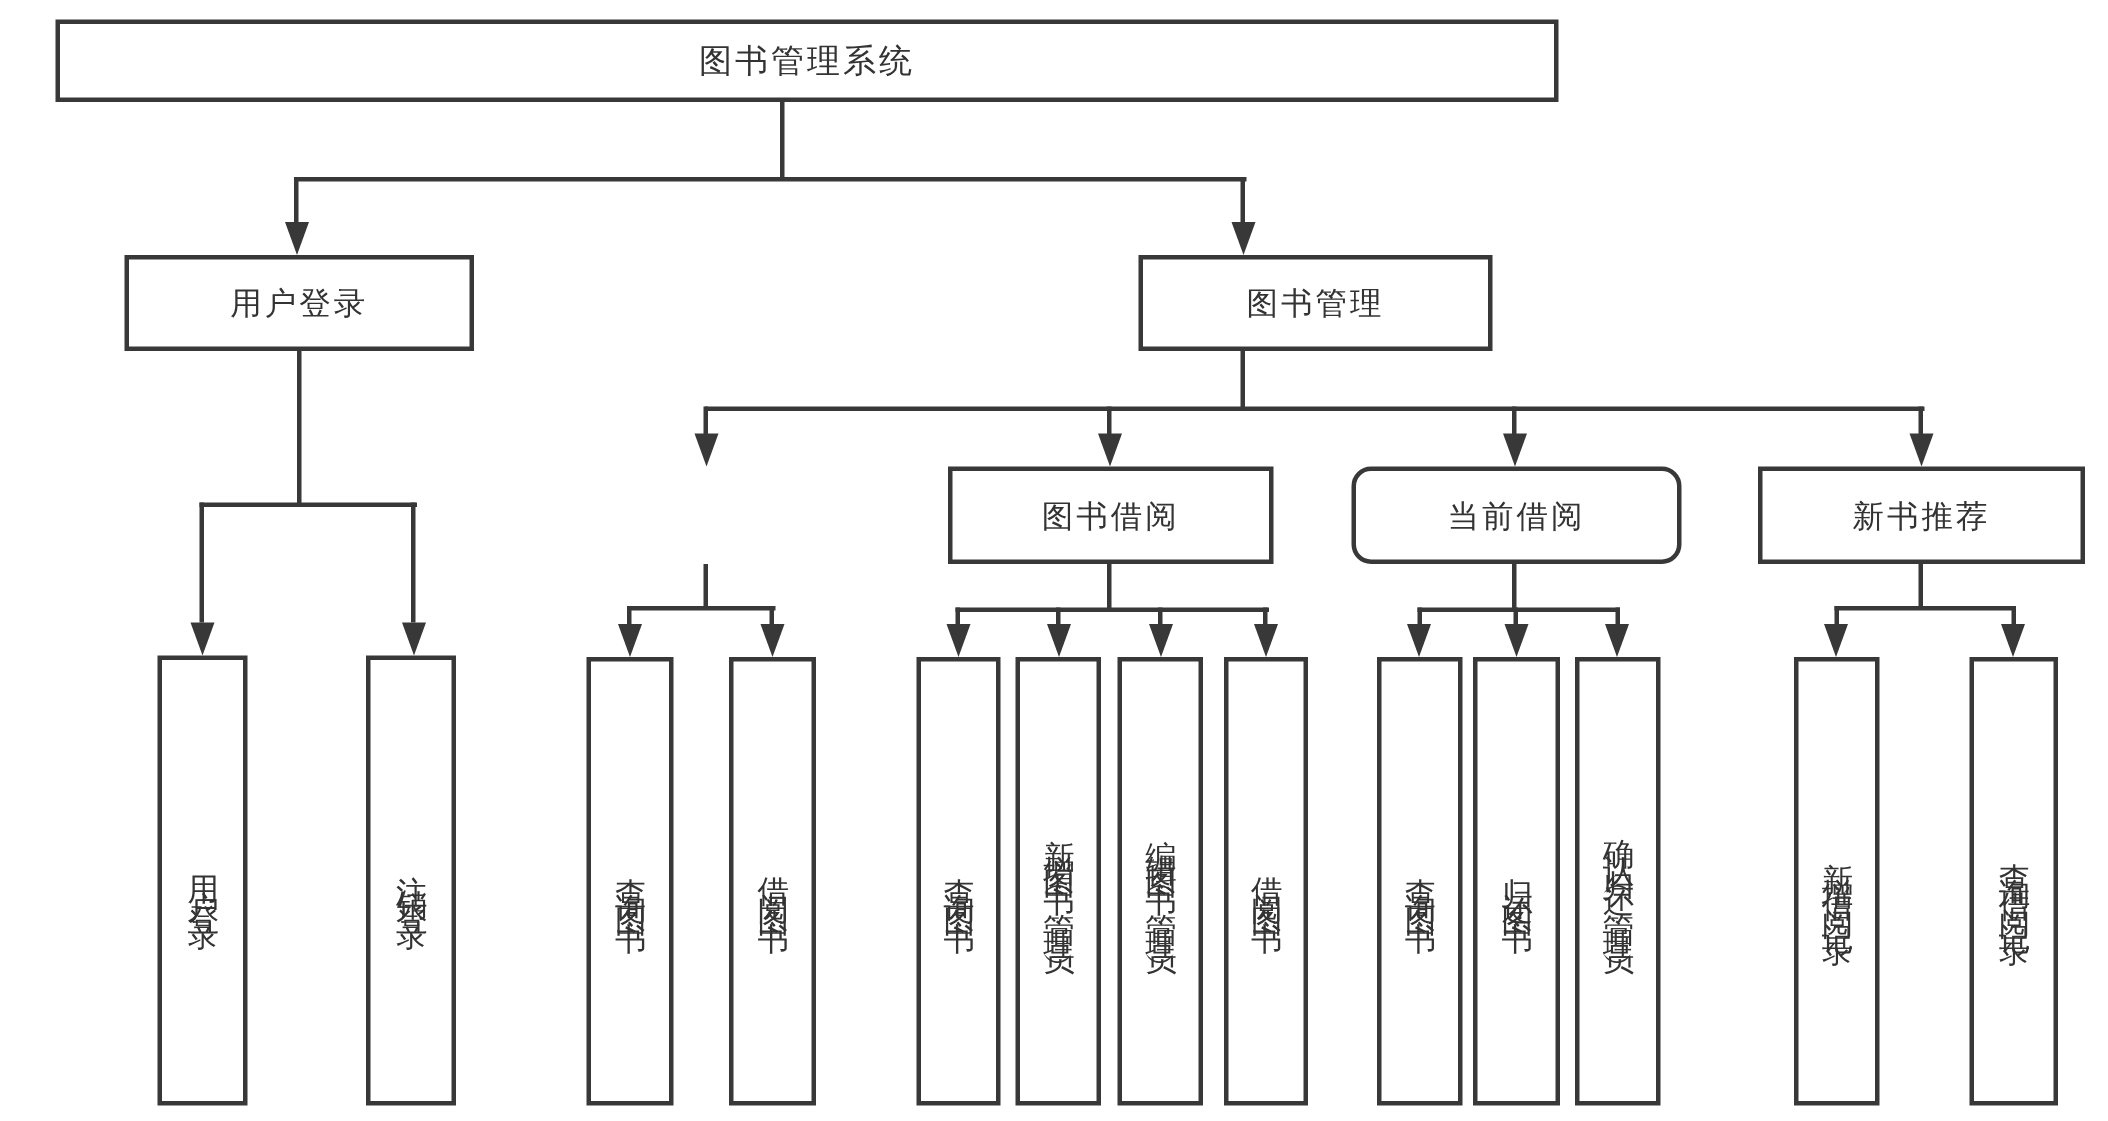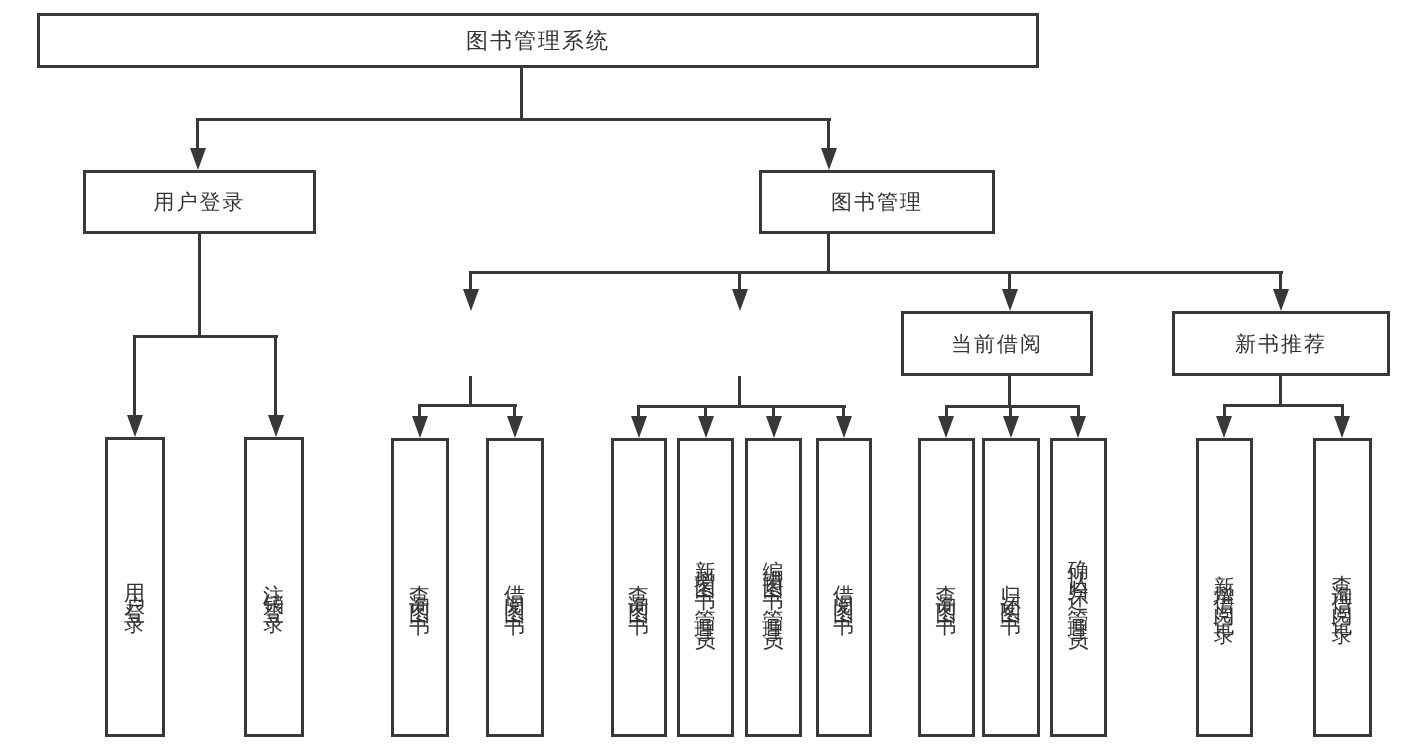--- a/index.html
+++ b/index.html
@@ -62,21 +62,22 @@
   <div class="hline" style="left:470px; top:271px; width:813px;"></div>
   <div class="vline" style="left:469px; top:271px; height:20px;"></div>
   <div class="arrow" style="left:463px; top:289px;"></div>
   <div class="vline" style="left:738px; top:271px; height:20px;"></div>
   <div class="arrow" style="left:732px; top:289px;"></div>
   <div class="vline" style="left:1008px; top:271px; height:20px;"></div>
   <div class="arrow" style="left:1002px; top:289px;"></div>
   <div class="vline" style="left:1279px; top:271px; height:20px;"></div>
   <div class="arrow" style="left:1273px; top:289px;"></div>
 
-  <div class="node h" style="left:901px; top:311px; width:192px; height:65px;">当前借阅</div>
+  <div class="node h" style="left:632px; top:311px; width:217px; height:65px;">图书借阅</div>
+  <div class="node h" style="left:901px; top:311px; width:220px; height:65px;border-radius:13px;">当前借阅</div>
   <div class="node h" style="left:1172px; top:311px; width:218px; height:65px;">新书推荐</div>
 
   <div class="vline" style="left:469px; top:376px; height:30px;"></div>
   <div class="hline" style="left:418px; top:404px; width:99px;"></div>
   <div class="vline" style="left:418px; top:404px; height:14px;"></div>
   <div class="arrow" style="left:412px; top:416px;"></div>
   <div class="vline" style="left:513px; top:404px; height:14px;"></div>
   <div class="arrow" style="left:507px; top:416px;"></div>
 
   <div class="node v" style="left:391px; top:438px; width:58px; height:299px;">查询图书</div>

